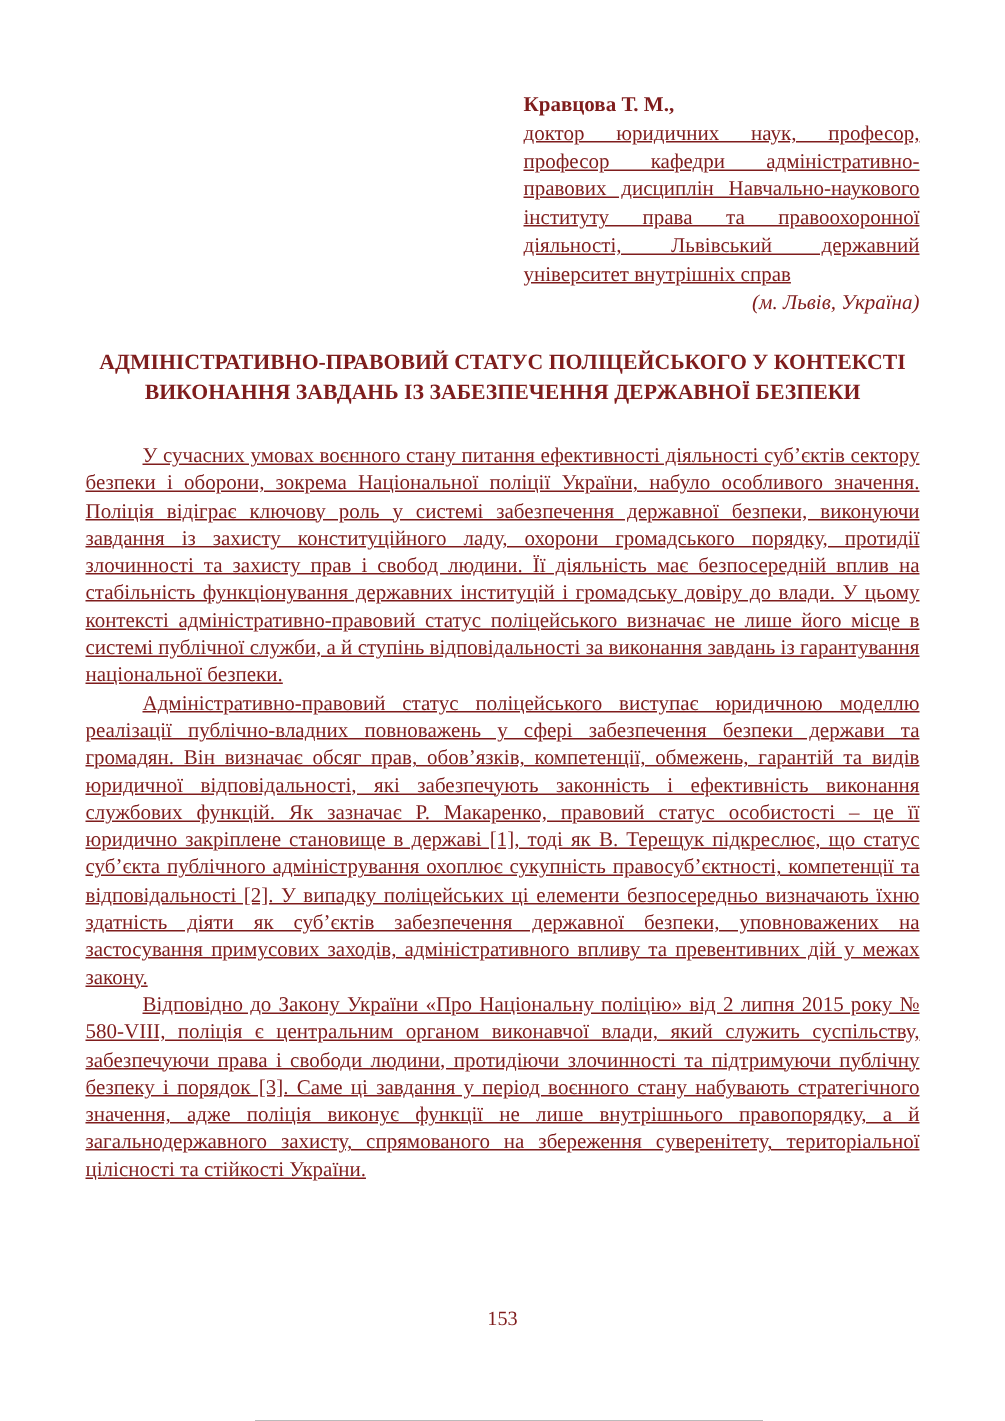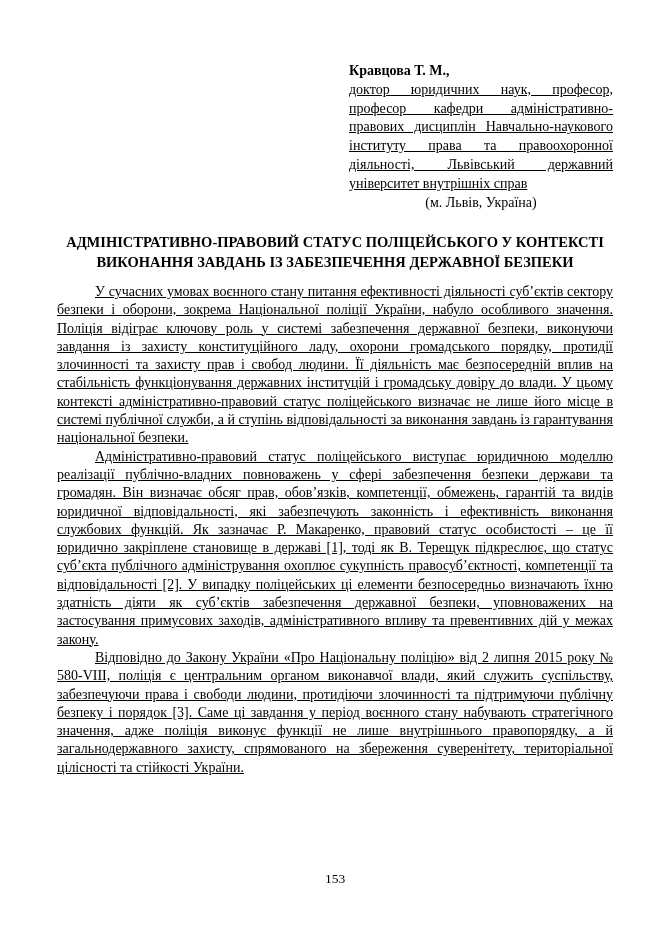--- a/index.html
+++ b/index.html
@@ -6,21 +6,21 @@
     margin: 0;
     padding: 0;
     background: #888;
   }
   .page {
     position: relative;
     width: 670px;
     height: 947px;
     background: #ffffff;
     font-family: "Liberation Serif", "DejaVu Serif", serif;
-    color: #000000;
+    color: #7f1d1d;
     overflow: hidden;
     box-sizing: border-box;
   }
   .content {
     position: absolute;
     left: 57px;
     top: 0;
     width: 556px;
   }
   .author-block {
@@ -35,24 +35,25 @@
   }
   .author-name {
     font-weight: bold;
     text-align: left;
   }
   .author-affiliation {
     text-align: justify;
     text-decoration: underline;
   }
   .author-location {
-    text-align: center;
+    font-style: italic;
+    text-align: right;
   }
   .article-title {
-    margin: 21px 0 11px 0;
+    margin: 21px 0 24px 0;
     font-size: 14.5px;
     line-height: 19.3px;
     font-weight: bold;
     text-align: center;
   }
   .body-paragraph {
     margin: 0;
     font-size: 14px;
     line-height: 18.3px;
     text-align: justify;

